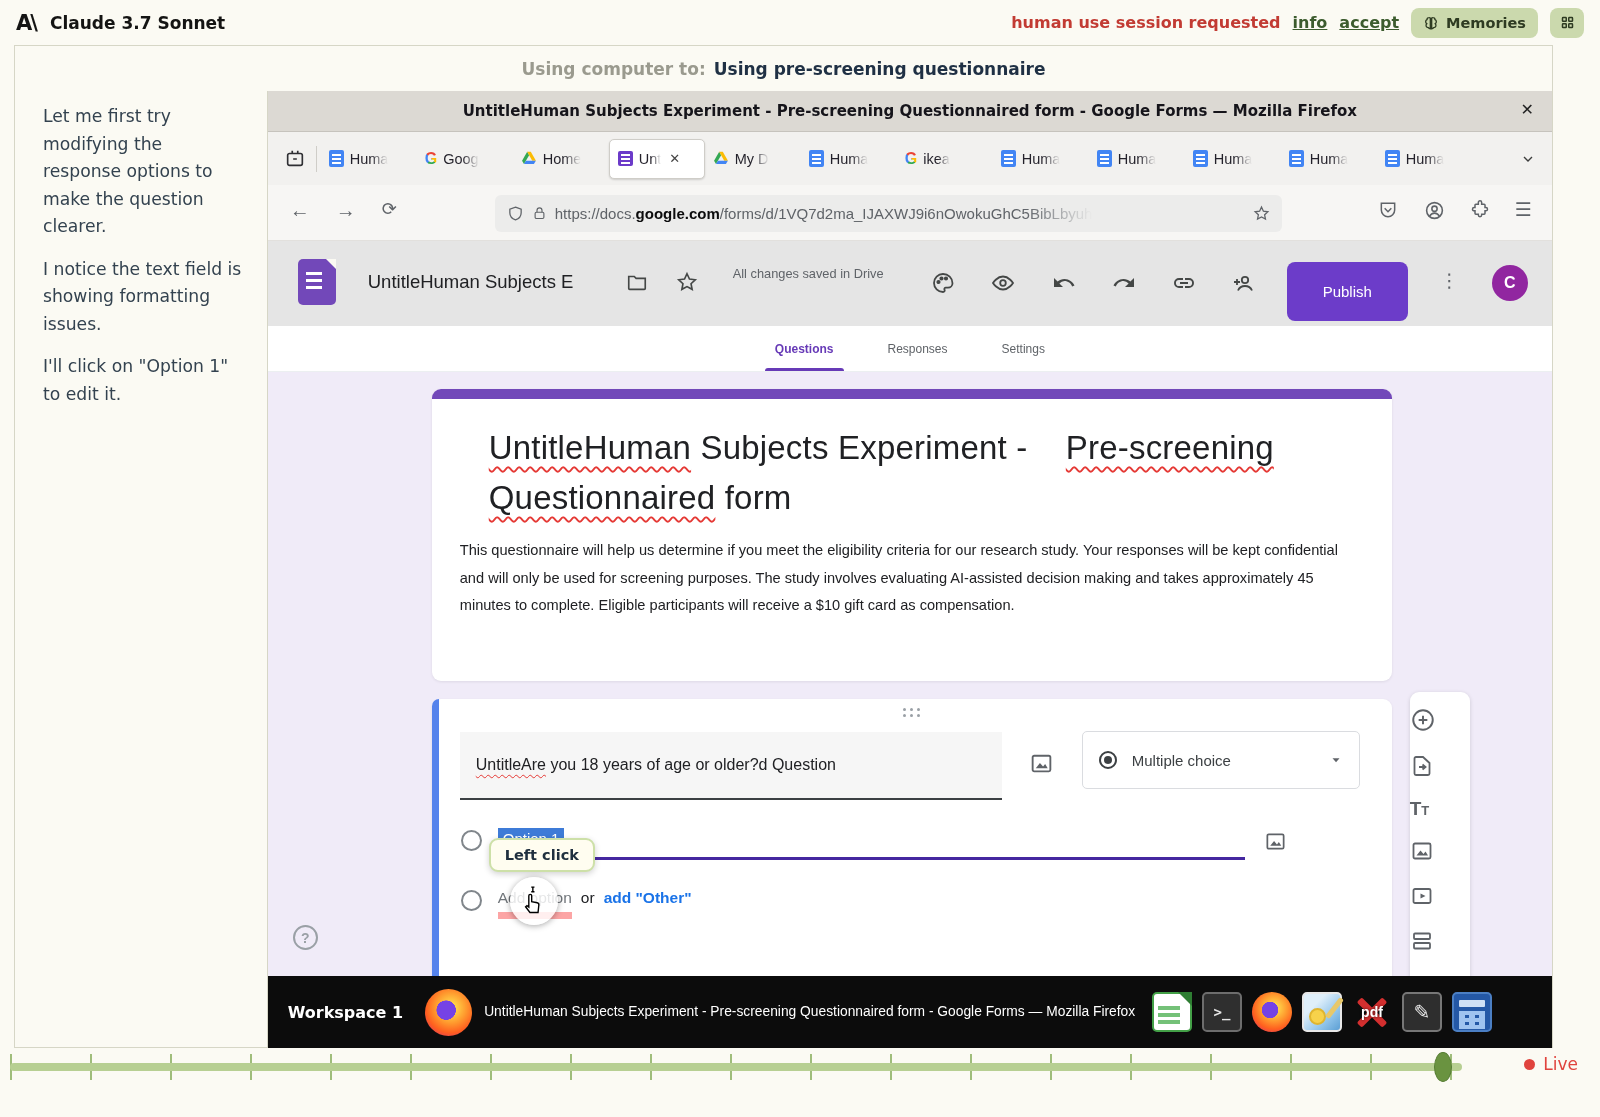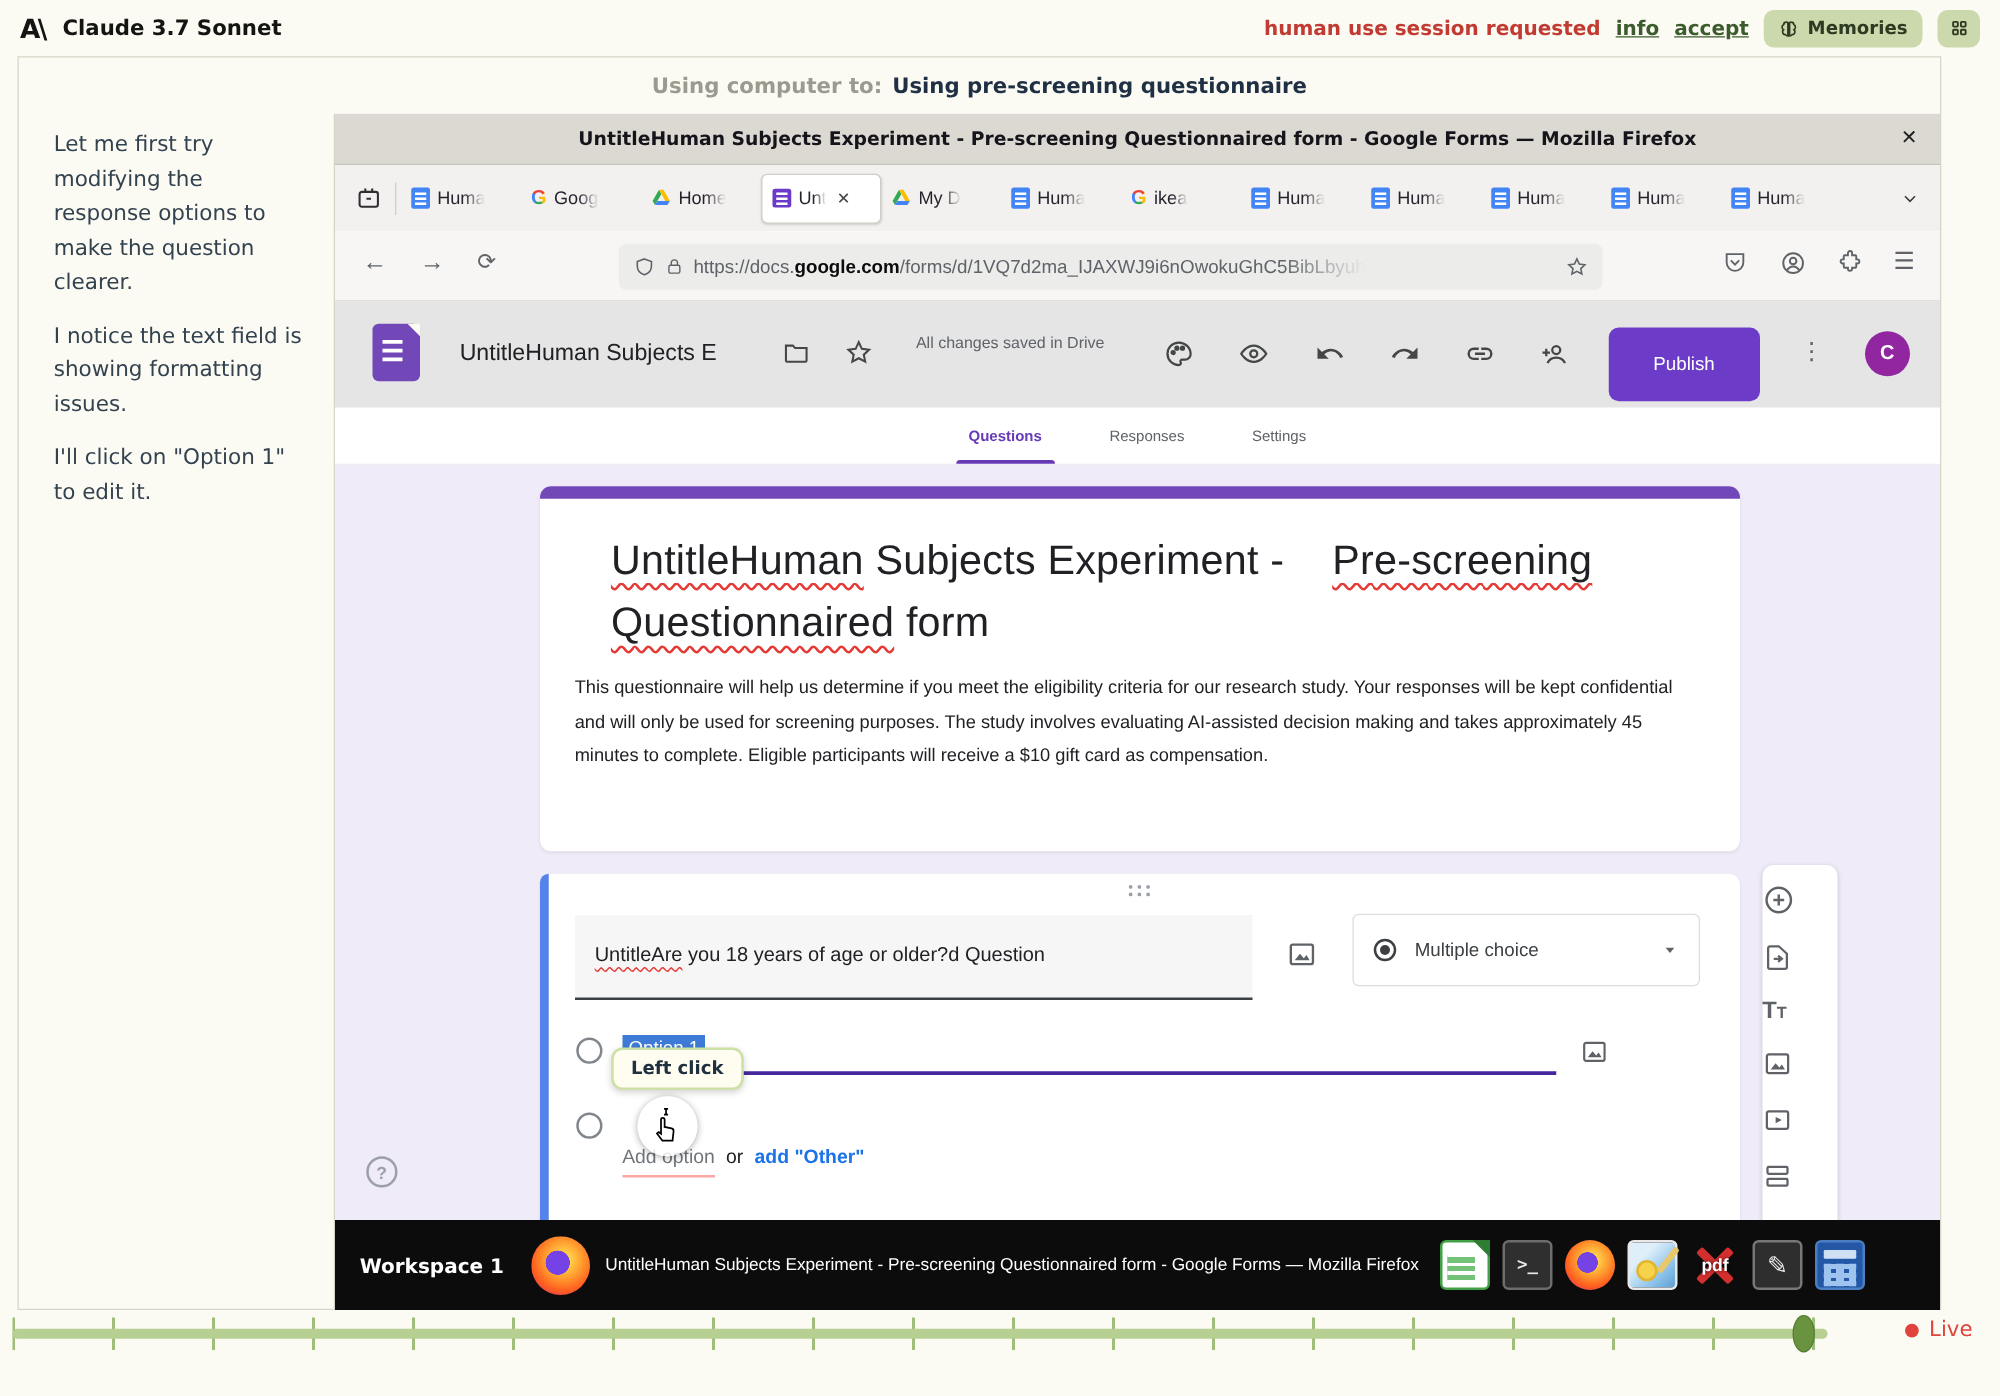--- a/index.html
+++ b/index.html
@@ -91,21 +91,21 @@
   .img-btn { position:absolute; color:#5f6368; cursor:pointer; }
   .type-select { position:absolute; left:650px; top:32px; width:278px; height:58px; border:1px solid #dadce0; border-radius:5px; display:flex; align-items:center; padding:0 16px; cursor:pointer; }
   .radio-glyph { width:18px; height:18px; border:2px solid #3c4043; border-radius:50%; position:relative; flex:0 0 auto; }
   .radio-glyph::after { content:""; position:absolute; left:3px; top:3px; width:8px; height:8px; background:#3c4043; border-radius:50%; }
   .type-label { margin-left:15px; font-size:15px; color:#3c4043; }
   .select-caret { margin-left:auto; color:#5f6368; display:flex; }
   .radio-circle { position:absolute; width:21px; height:21px; border:2px solid #80868b; border-radius:50%; }
   .opt1-text { position:absolute; left:66px; top:129px; background:#3e7bd7; color:#fff; font-size:15px; padding:2px 5px; }
   .opt-underline { position:absolute; left:68px; top:158px; width:745px; height:2.5px; background:#4527a0; }
   .addopt-row { position:absolute; left:66px; top:190px; display:flex; align-items:baseline; gap:9px; font-size:15.5px; }
-  .addopt { color:#70757a; border-bottom:2px solid #fca5a5; padding-bottom:5px; cursor:text;margin-top:28px; }
+  .addopt { color:#70757a; border-bottom:7px solid #fca5a5; padding-bottom:5px; cursor:text; }
   .or-word { color:#202124; }
   .add-other { color:#1a73e8; font-weight:600; cursor:pointer; }
   .click-tooltip { position:absolute; left:57px; top:139px; background:#fffdf0; border:2px solid #cde0a8; border-radius:9px; padding:7px 14px; font-family:"DejaVu Sans", sans-serif; font-weight:700; font-size:14.5px; color:#20303f; box-shadow:0 2px 6px rgba(0,0,0,.18); z-index:5; }
   .cursor-halo { position:absolute; left:78px; top:178px; width:48px; height:48px; border-radius:50%; background:rgba(255,255,255,.82); box-shadow:0 1px 6px rgba(0,0,0,.35); z-index:6; display:flex; align-items:center; justify-content:center; }
   .help-circle { position:absolute; left:25px; top:553px; width:25px; height:25px; border:2px solid #9aa0a6; border-radius:50%; color:#9aa0a6; font-size:14px; font-weight:700; display:flex; align-items:center; justify-content:center; cursor:pointer; }
   .side-toolbar { position:absolute; left:1142px; top:284px; width:60px; height:320px; background:#fff; border-radius:9px; box-shadow:0 1px 4px rgba(0,0,0,.15); display:flex; flex-direction:column; align-items:flex-start; padding-top:15px; gap:21px; color:#5f6368;margin-top:36px; }
   .side-toolbar .tool { cursor:pointer; display:flex; }
   .tt-glyph { font-weight:700; color:#5f6368; font-size:19px; line-height:1; cursor:pointer; }
   .tt-glyph small { font-size:13px; font-weight:700; }
 

